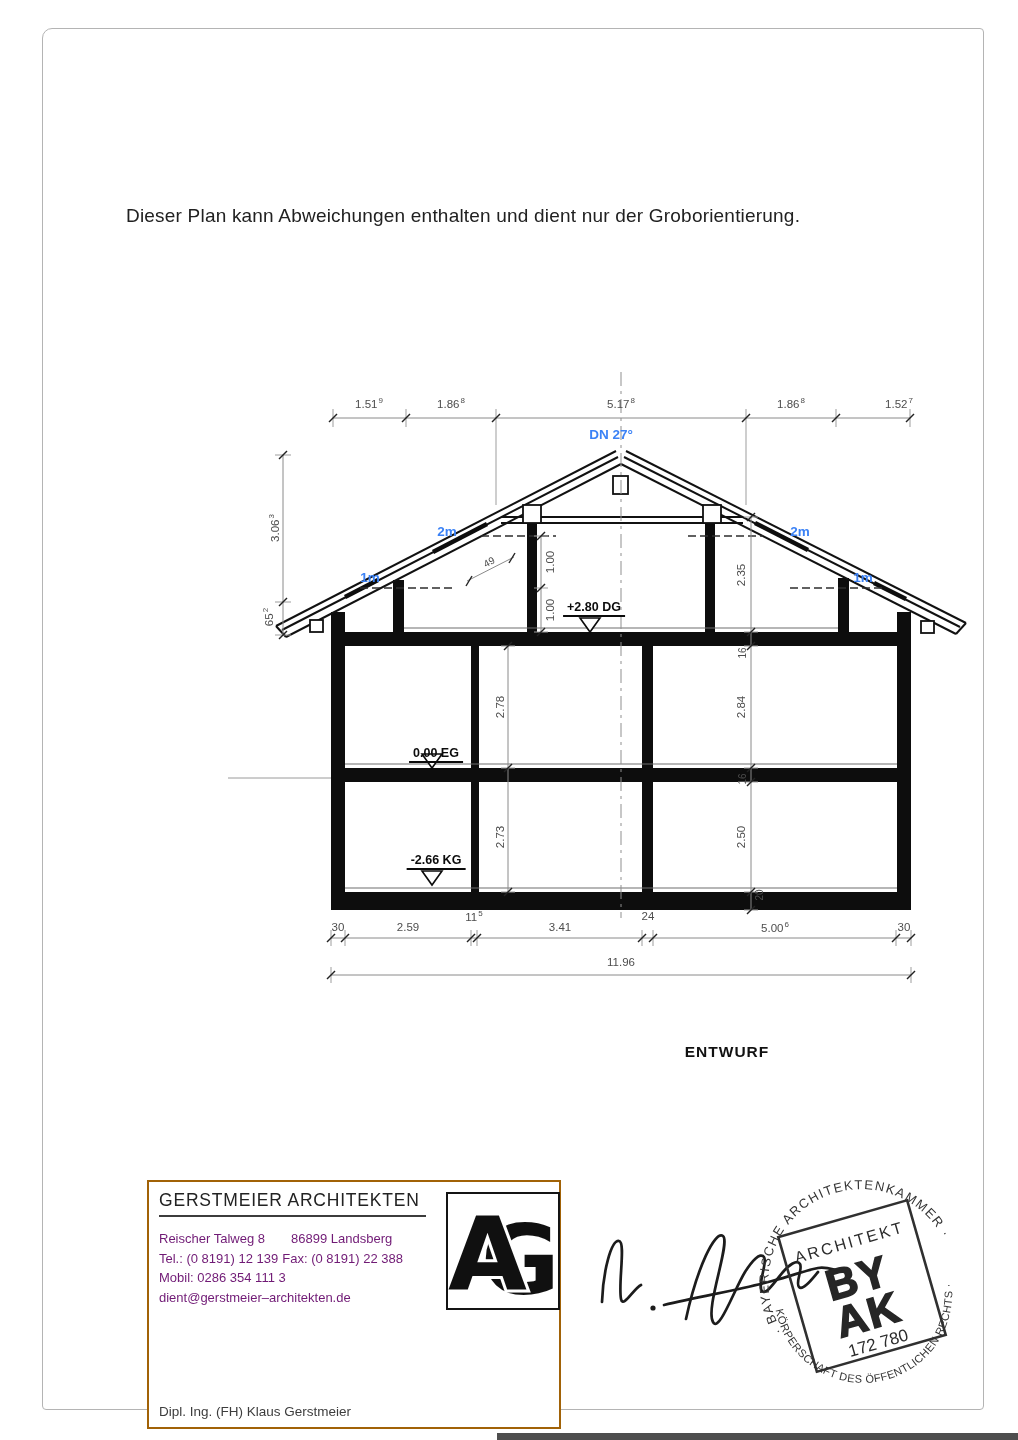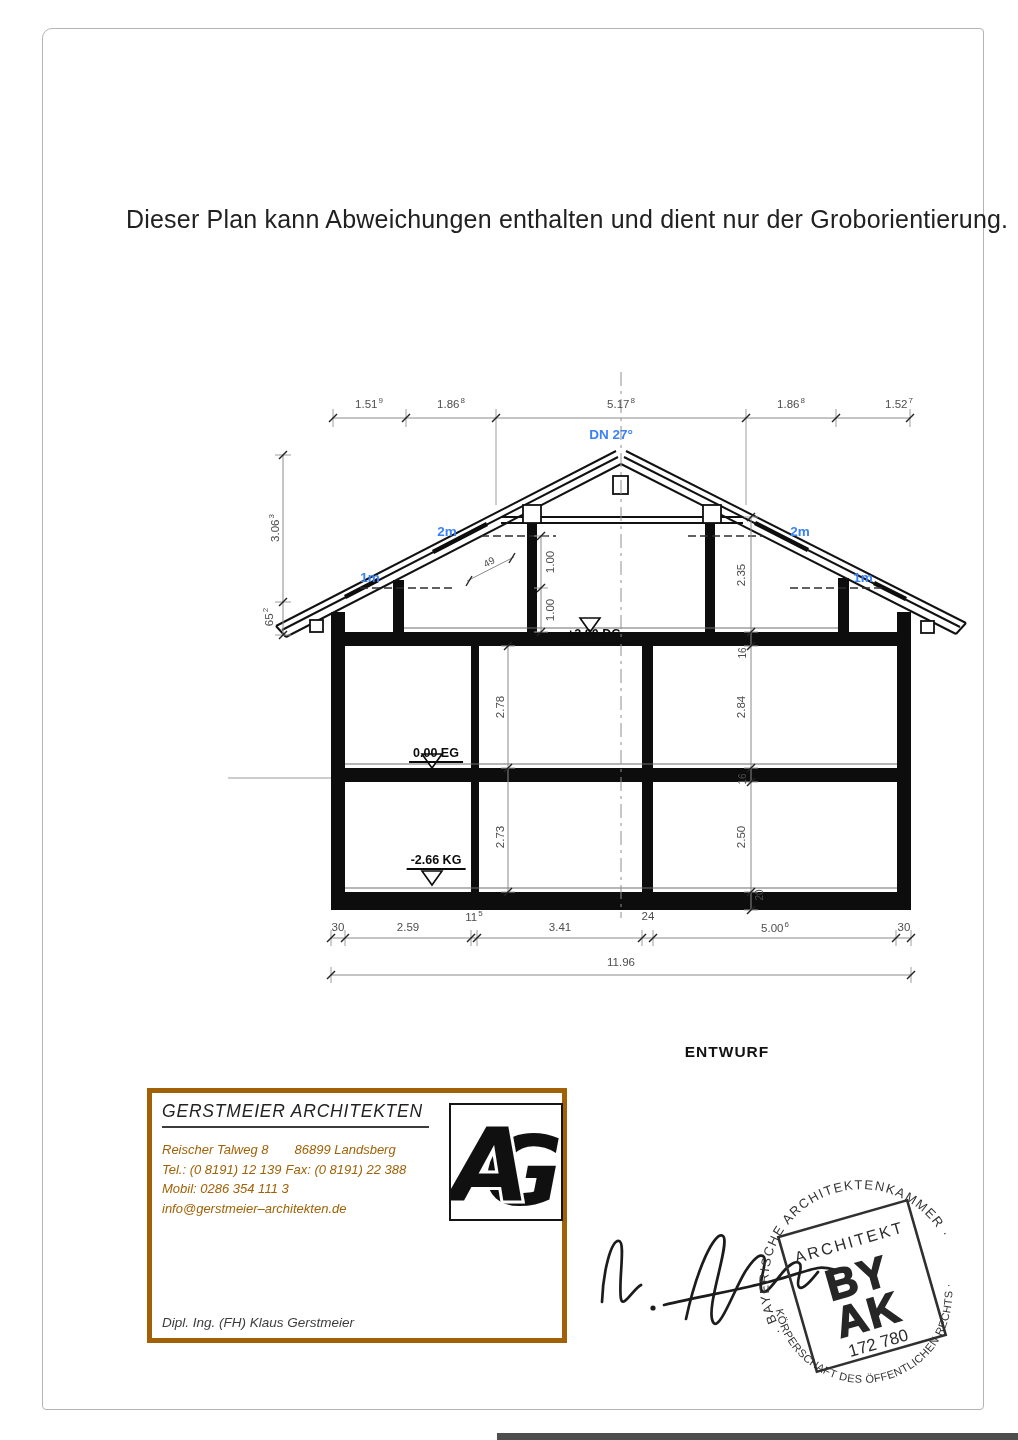--- a/index.html
+++ b/index.html
@@ -1,39 +1,39 @@
 <!DOCTYPE html>
 <html><head>
 <meta charset="utf-8">
 <style>
   html,body{margin:0;padding:0;background:#fff;}
   body{width:1018px;height:1440px;position:relative;overflow:hidden;
        font-family:"Liberation Sans",sans-serif;color:#1a1a1a;}
   .frame{position:absolute;left:42px;top:28px;right:34px;bottom:30px;
          border:1px solid #b4b4b4;border-radius:10px 4px 4px 4px;pointer-events:none;}
-  .disclaimer{position:absolute;left:126px;top:205px;font-size:25px;color:#212121;
+  .disclaimer{position:absolute;left:126px;top:205px;font-size:19px;color:#212121;
               letter-spacing:.2px;white-space:nowrap;}
   .plan-svg{position:absolute;left:0;top:0;width:1018px;height:1440px;}
   
   .lab{position:absolute;white-space:nowrap;}
   .dim{font-size:11.5px;color:#4d4d4d;transform:translate(-50%,-50%);}
   .rot{transform:translate(-50%,-50%) rotate(-90deg);}
   .small{font-size:10px;}
   .sup{font-size:8px;vertical-align:super;margin-left:1px;}
   .bold{font-weight:700;color:#3b82f6;font-size:13.5px;transform:translate(-50%,-50%);}
   .level{font-weight:700;color:#0c0c0c;font-size:12.5px;border-bottom:2px solid #0c0c0c;
          padding:0 4px 1px 4px;transform:translate(-50%,-100%);}
   .schnitt{position:absolute;left:727px;top:1052px;transform:translate(-50%,-50%);
            font-weight:700;font-size:15.5px;letter-spacing:1px;color:#111;}
   
-  .tblock{position:absolute;left:147px;top:1088px;width:410px;height:245px;
-          border:5px solid #a16207;background:#fff;font-style:italic;}
+  .tblock{position:absolute;left:147px;top:1180px;width:410px;height:245px;
+          border:2px solid #a16207;background:#fff;}
   .firm{position:absolute;left:10px;top:8px;font-size:17.5px;letter-spacing:.8px;color:#222;
         border-bottom:2px solid #3c3c3c;padding:0 6px 4px 0;}
-  .addr{position:absolute;left:10px;top:47px;font-size:13px;color:#a16207;line-height:19.5px;}
+  .addr{position:absolute;left:10px;top:47px;font-size:13px;color:#701a75;line-height:19.5px;}
   .addr .row{display:flex;}
   .addr .g1{margin-right:26px;} .addr .g2{margin-right:4px;}
   .person{position:absolute;left:10px;bottom:8px;font-size:13.5px;color:#3d3d3d;}
   .logobox{position:absolute;left:297px;top:10px;width:110px;height:114px;border:2px solid #141414;}
   .services{position:absolute;left:297px;top:141px;font-size:15px;color:#2a2a2a;
             line-height:27.5px;letter-spacing:.5px;}
   .bstrip{position:absolute;left:497px;top:1433px;width:521px;height:7px;background:#4e4e4e;}
 </style>
 </head>
 <body>
@@ -217,21 +217,21 @@
 <span class="lab dim rot small" style="left:742px;top:653px">16</span>
 
 <span class="lab dim rot" style="left:500px;top:707px">2.78</span>
 <span class="lab dim rot" style="left:741px;top:707px">2.84</span>
 <span class="lab dim rot small" style="left:742px;top:779px">16</span>
 
 <span class="lab dim rot" style="left:500px;top:837px">2.73</span>
 <span class="lab dim rot" style="left:741px;top:837px">2.50</span>
 <span class="lab dim rot small" style="left:759px;top:895px">20</span>
 
-<span class="lab level" style="left:594px;top:644px">+2.80 DG</span>
+<span class="lab level" style="left:594px;top:617px">+2.80 DG</span>
 <span class="lab level" style="left:436px;top:763px">0.00 EG</span>
 <span class="lab level" style="left:436px;top:870px">-2.66 KG</span>
 
 <span class="lab dim" style="left:338px;top:927px"><span>30</span></span>
 <span class="lab dim" style="left:408px;top:927px"><span>2.59</span></span>
 <span class="lab dim" style="left:474px;top:916px"><span>11</span><span class="sup">5</span></span>
 <span class="lab dim" style="left:560px;top:927px"><span>3.41</span></span>
 <span class="lab dim" style="left:648px;top:916px"><span>24</span></span>
 <span class="lab dim" style="left:775px;top:927px"><span>5.00</span><span class="sup">6</span></span>
 <span class="lab dim" style="left:904px;top:927px"><span>30</span></span>
@@ -247,21 +247,21 @@
         <span>86899 Landsberg</span>
       </div>
     <div class="row">
         <span class="g2">Tel.: (0 8191) 12 139</span>
         <span>Fax: (0 8191) 22 388</span>
       </div>
     <div class="row">
         <span>Mobil: 0286 354 111 3</span>
       </div>
     <div class="row">
-        <span>info@gerstmeier–architekten.de</span>
+        <span>dient@gerstmeier–architekten.de</span>
       </div>
   </div>
   <div class="logobox">
     <svg viewBox="0 0 110 114" width="110" height="114">
       <text x="33" y="100" font-family="DejaVu Sans, sans-serif" font-size="96" font-weight="bold" fill="#101010">G</text>
       <text x="0" y="96" font-family="DejaVu Sans, sans-serif" font-size="102" font-weight="bold" fill="#101010" stroke="#ffffff" stroke-width="6" paint-order="stroke">A</text>
     </svg>
   </div>
   <div class="person">Dipl. Ing. (FH) Klaus Gerstmeier</div>
 </div>

